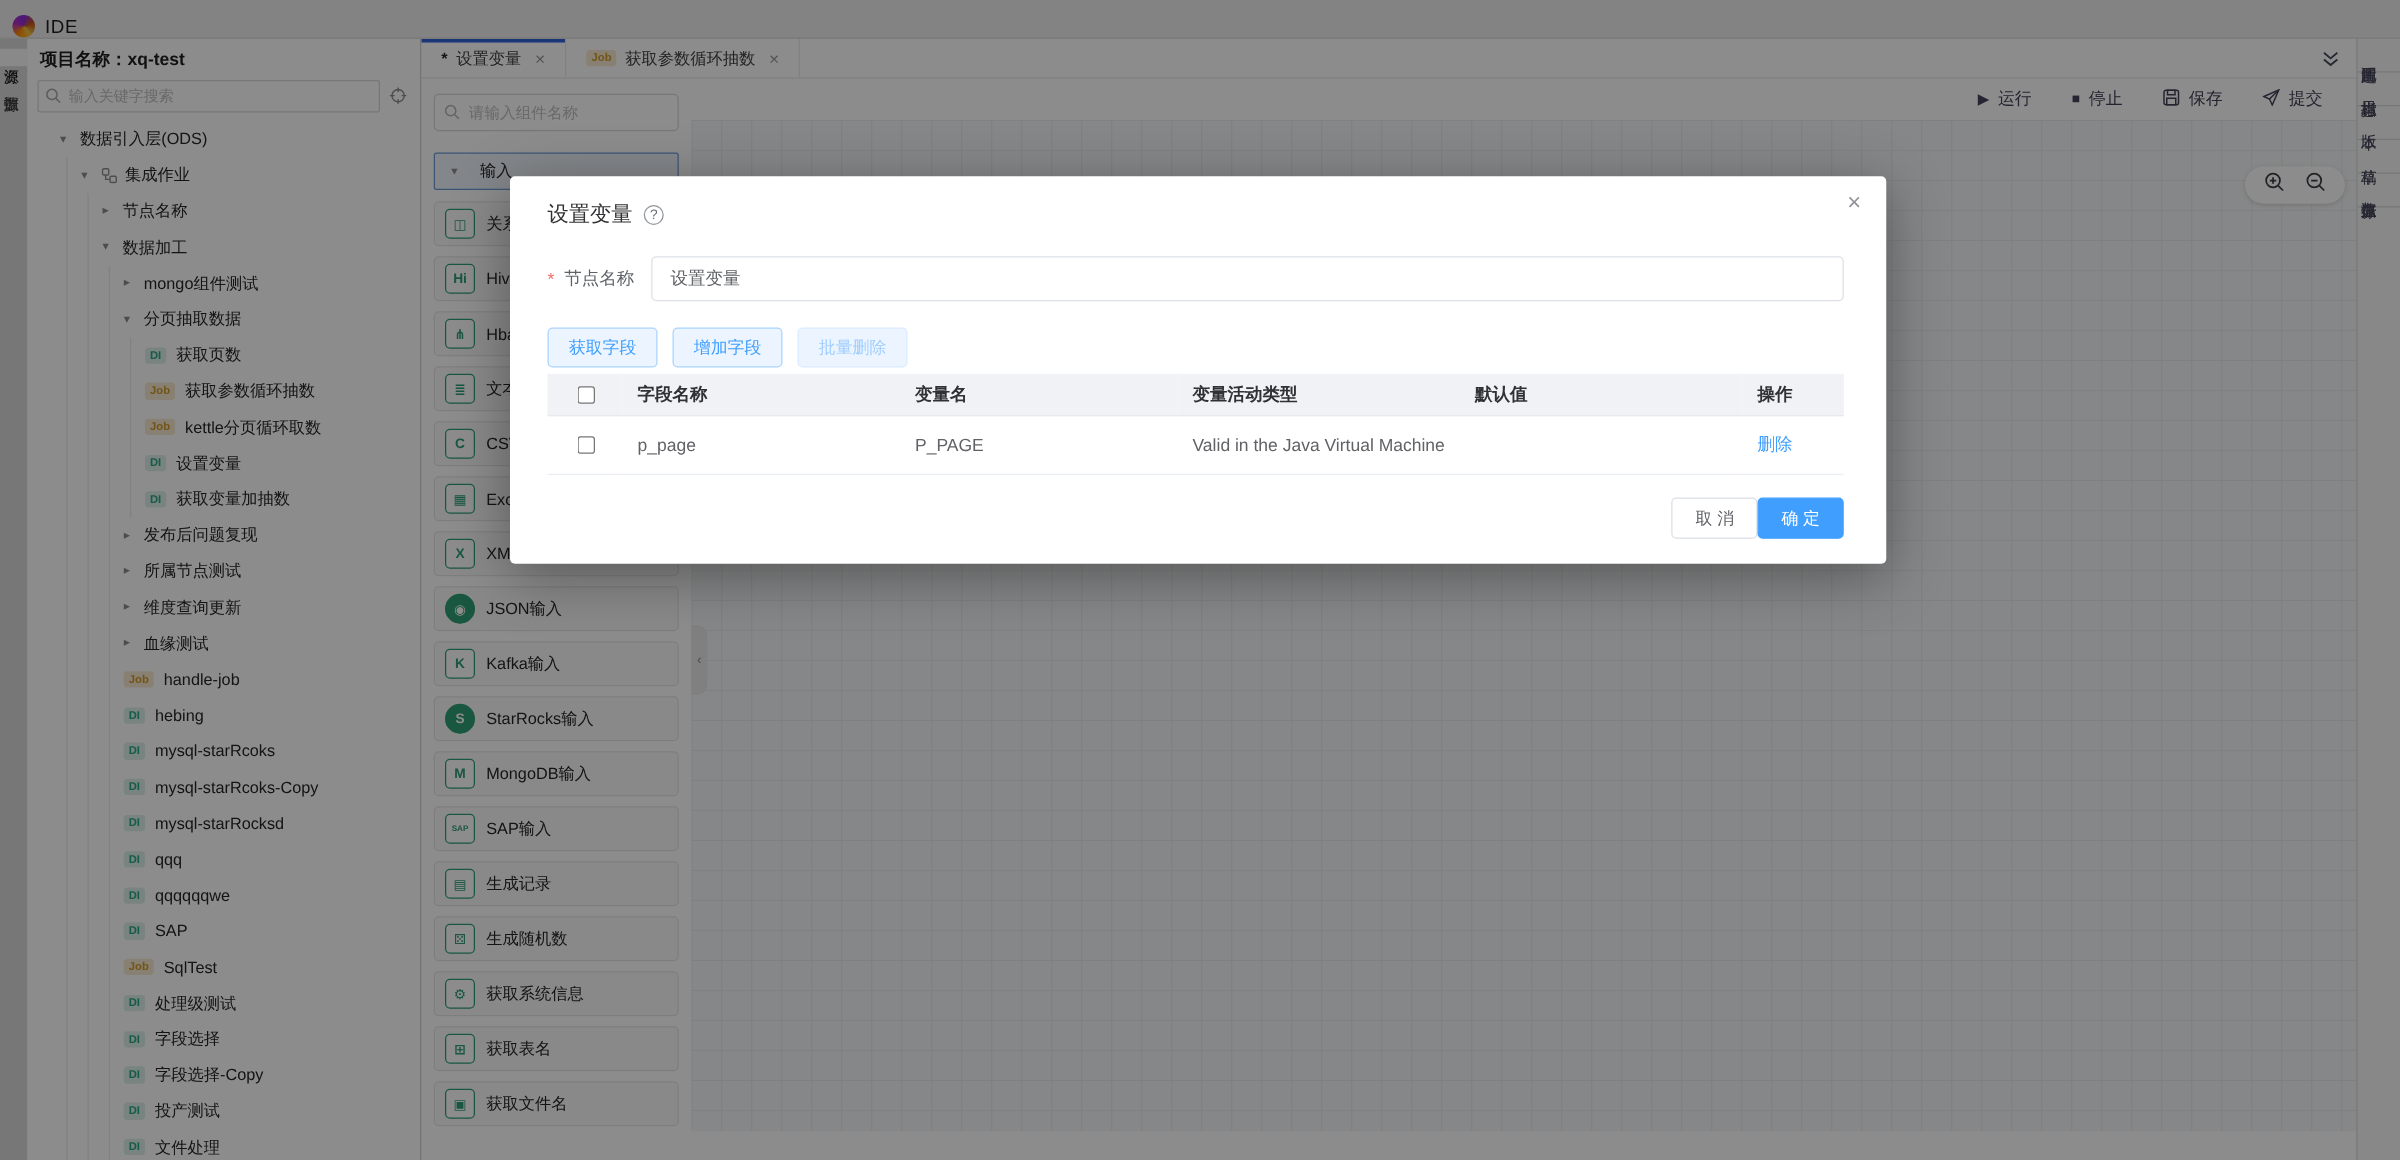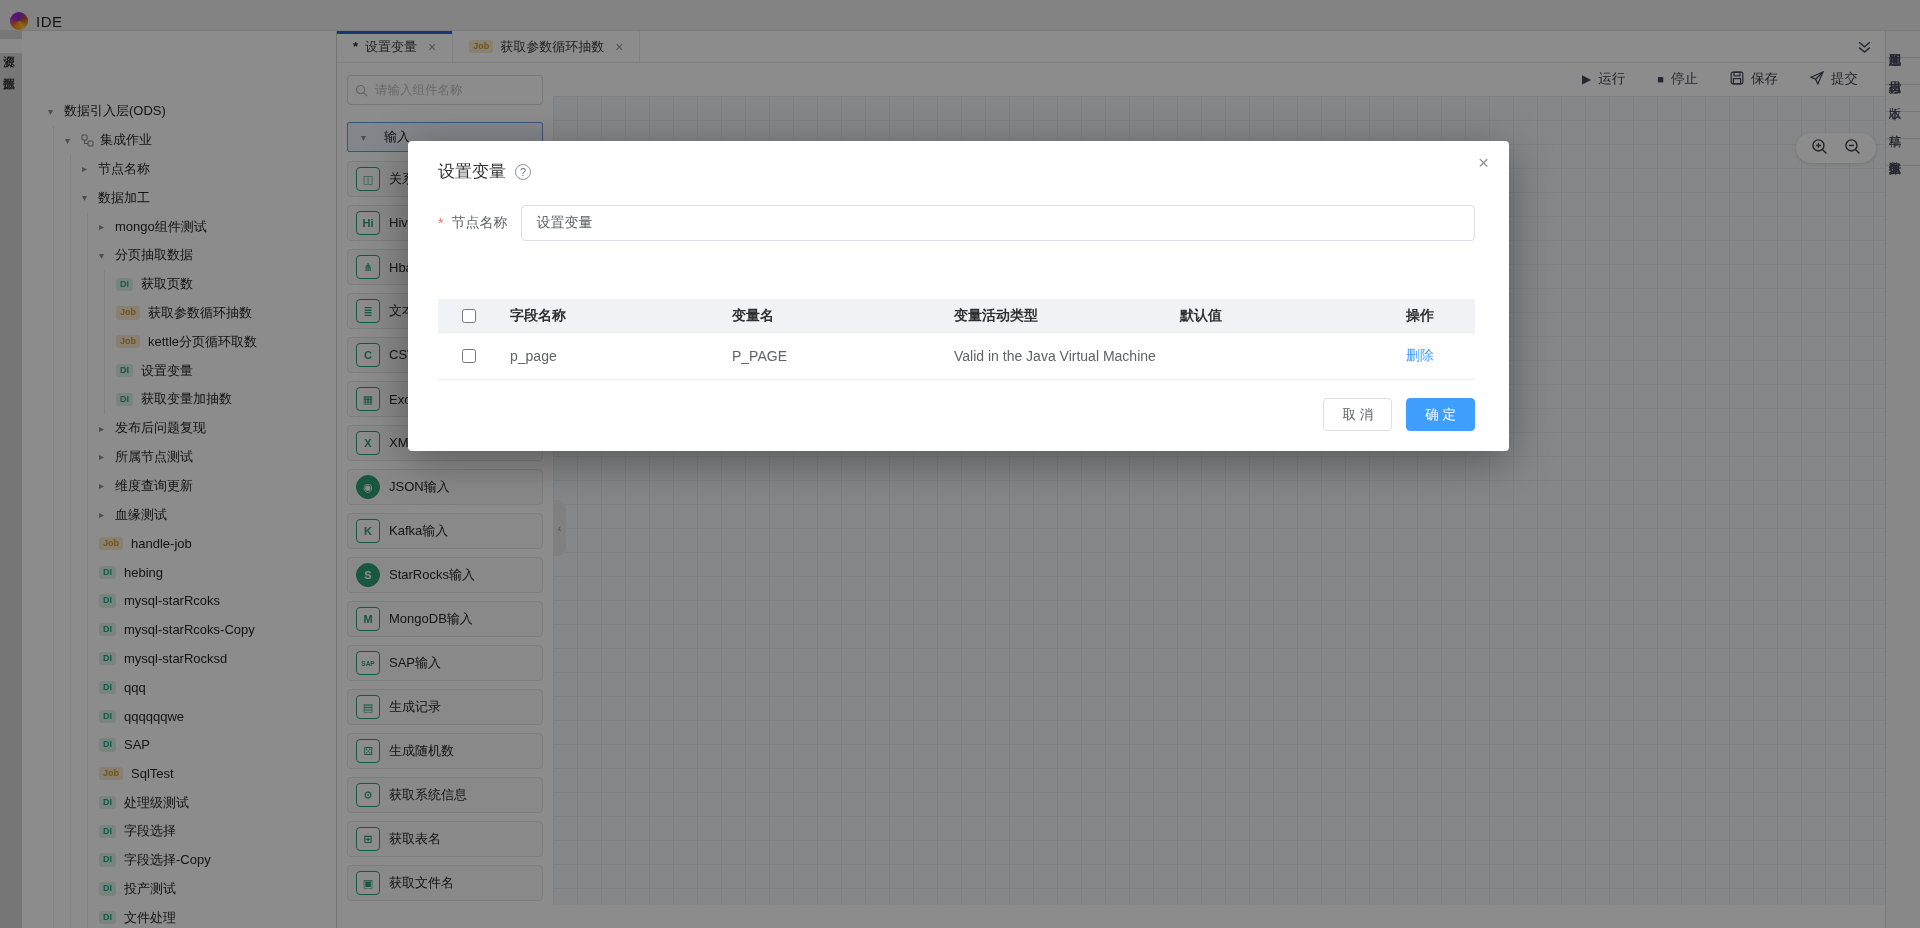--- a/index.html
+++ b/index.html
@@ -114,40 +114,61 @@
   .btn.disabled{background:#ecf5ff;border-color:#d9ecff;color:#9fcdff}
   .m-table{position:absolute;left:30px;right:34px;top:158px}
   .m-table table{width:100%;border-collapse:collapse;table-layout:fixed}
   .m-table th{background:#f0f2f5;height:33px;text-align:left;padding:0 12px;color:#303133;
               font-weight:700;font-size:14px;border-bottom:1px solid #e6e9ee}
   .m-table td{height:46px;padding:0 12px;color:#606266;border-bottom:1px solid #ebeef5;font-size:14px;
               overflow:hidden;white-space:nowrap;text-overflow:ellipsis}
   .cb-cell{padding-left:20px !important}
   .m-table input[type=checkbox]{width:14px;height:14px;accent-color:#fff;border:1px solid #dcdfe6}
   .link{color:#409eff}
-  .m-footer{position:absolute;right:34px;top:257px;display:flex;gap:14px}
+  .m-footer{position:absolute;right:34px;top:257px;display:flex;}
   .btn.default{background:#fff;border-color:#dcdfe6;color:#606266;padding:0 18px;height:33px}
   .btn.primary{background:#409eff;border-color:#409eff;color:#fff;padding:0 18px;height:33px}
 </style>
 </head>
 <body>
 
 <div id="app">
 
   <div class="titlebar">
     <span class="logo"></span>
     <span class="app-title">IDE</span>
   </div>
 
   <div class="left-rail" id="left-rail">
       <div class="rail-tab active">资源</div>
       <div class="rail-tab">数据源</div>
     </div>
 
   <div class="sidebar">
+    <div class="proj-header">
+      <span>项目名称：</span><span>xq-test</span>
+    </div>
+    <div class="search-row">
+      <span class="search-mag">
+        <svg width="13" height="13" viewBox="0 0 14 14">
+            <circle cx="6" cy="6" r="4.4" fill="none" stroke="#a6a6a6" stroke-width="1.3"></circle>
+            <line x1="9.4" y1="9.4" x2="13" y2="13" stroke="#a6a6a6" stroke-width="1.3"></line>
+          </svg>
+      </span>
+      <input class="search-input" placeholder="输入关键字搜索" style="">
+      <span class="crosshair">
+        <svg width="15" height="15" viewBox="0 0 16 16">
+            <circle cx="8" cy="8" r="5.2" fill="none" stroke="#8c8c8c" stroke-width="1.2"></circle>
+            <line x1="8" y1="1" x2="8" y2="5" stroke="#8c8c8c" stroke-width="1.2"></line>
+            <line x1="8" y1="11" x2="8" y2="15" stroke="#8c8c8c" stroke-width="1.2"></line>
+            <line x1="1" y1="8" x2="5" y2="8" stroke="#8c8c8c" stroke-width="1.2"></line>
+            <line x1="11" y1="8" x2="15" y2="8" stroke="#8c8c8c" stroke-width="1.2"></line>
+          </svg>
+      </span>
+    </div>
     <div id="tree">
       <div class="guide" style="left:31px;top:29px;bottom:0"></div>
       <div class="guide" style="left:48px;top:58px;bottom:0"></div>
       <div class="guide" style="left:65px;top:116px;bottom:0"></div>
       <div class="guide" style="left:82px;top:173px;height:144px"></div>
     <div class="tree-row" style="padding-left: 26px;">
           <span class="switcher">▾</span>
           <span>数据引入层(ODS)</span>
         </div>
         <div class="tree-row" style="padding-left: 43px;">
@@ -445,20 +466,25 @@
   <div class="modal">
     <span class="m-close">×</span>
     <div class="m-title">
       <span>设置变量</span>
       <span class="help">?</span>
     </div>
     <div class="m-form">
       <span class="req">*</span>
       <span class="m-label">节点名称</span>
       <input class="m-input" value="设置变量" style="">
+    </div>
+    <div class="m-btns">
+      <span class="btn plain">获取字段</span>
+      <span class="btn plain">增加字段</span>
+      <span class="btn disabled">批量删除</span>
     </div>
     <div class="m-table">
       <table>
         <colgroup>
             <col style="width:60px">
             <col style="width:222px">
             <col style="width:222px">
             <col style="width:226px">
             <col style="width:226px">
             <col>

